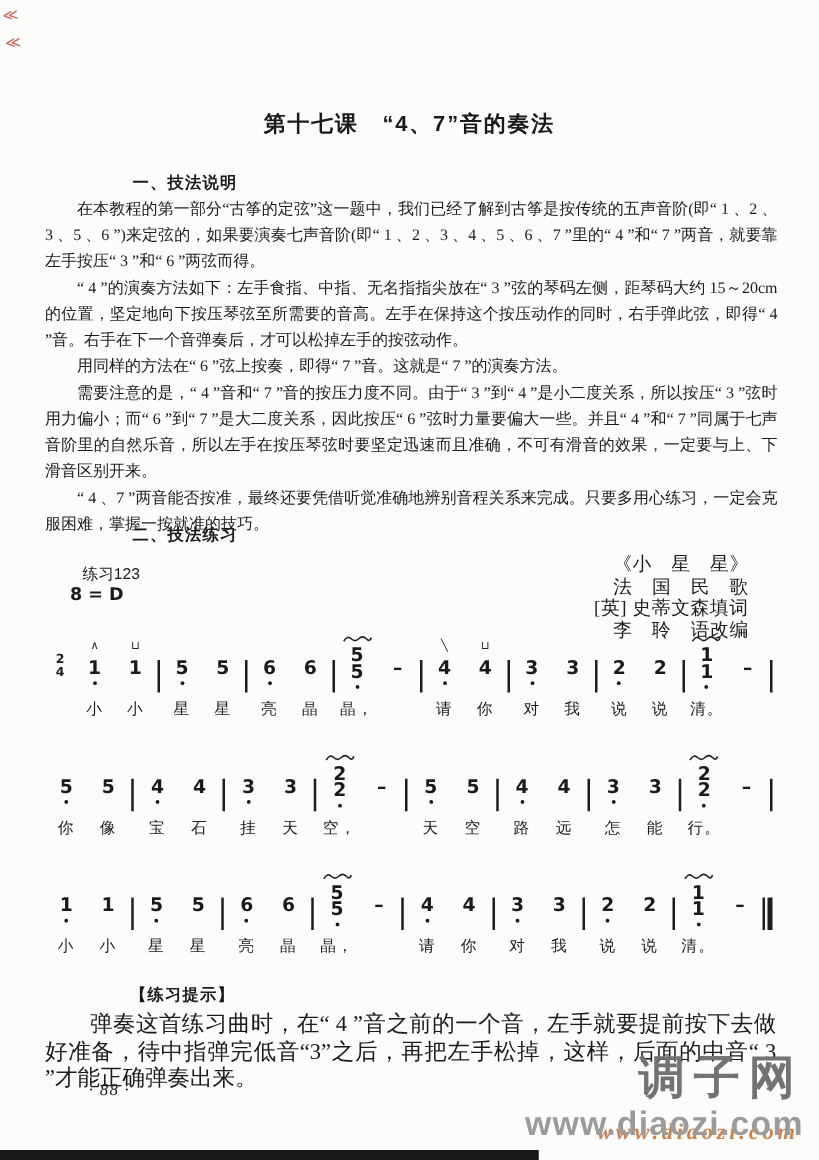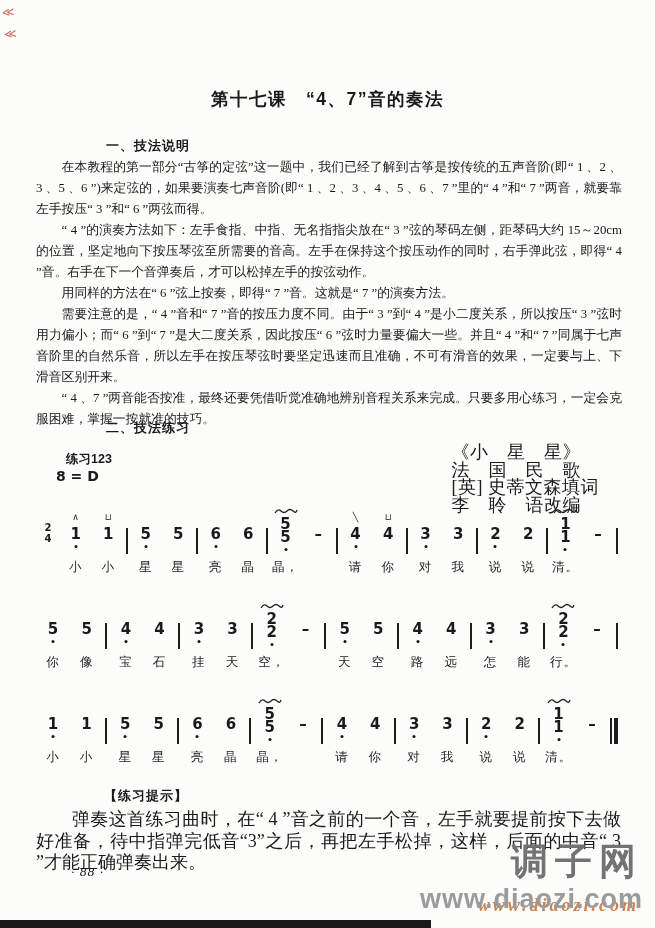--- a/index.html
+++ b/index.html
@@ -32,25 +32,25 @@
 
   .body-text{
     position:absolute;left:36px;right:33px;top:157px;
     font-size:12.8px;line-height:21px;text-align:justify;
   }
   .body-text p{margin:0;text-indent:2em;}
 
   .exercise-label{
     position:absolute;left:66px;top:451px;
     font-family:"Liberation Sans","DejaVu Sans",sans-serif;
-    font-weight:bold;font-size:12.5px;
+    font-weight:normal;font-size:12.5px;
   }
   .credits{
-    position:absolute;right:56px;top:444px;text-align:left;
-    font-size:18px;line-height:17.5px;letter-spacing:.5px;
+    position:absolute;right:56px;top:444px;text-align:right;
+    font-size:15px;line-height:17.5px;letter-spacing:.5px;
   }
   .key-sig{
     position:absolute;left:56px;top:468px;
     font-family:"DejaVu Sans",sans-serif;font-weight:bold;font-size:14px;
   }
 
   
   .score{position:absolute;left:38px;top:514px;width:580px;}
   .score-line{
     display:flex;justify-content:space-between;align-items:flex-start;

